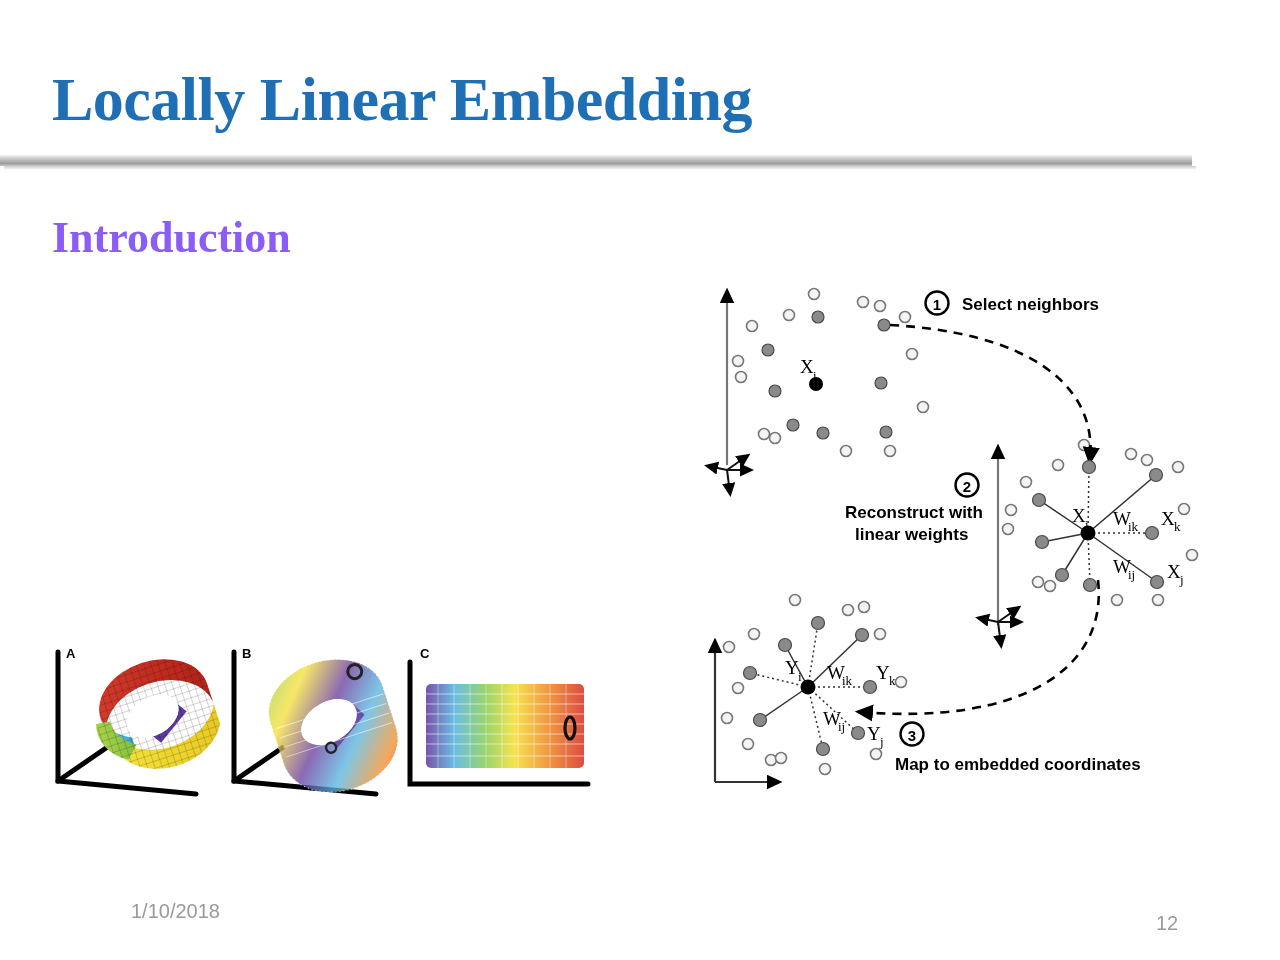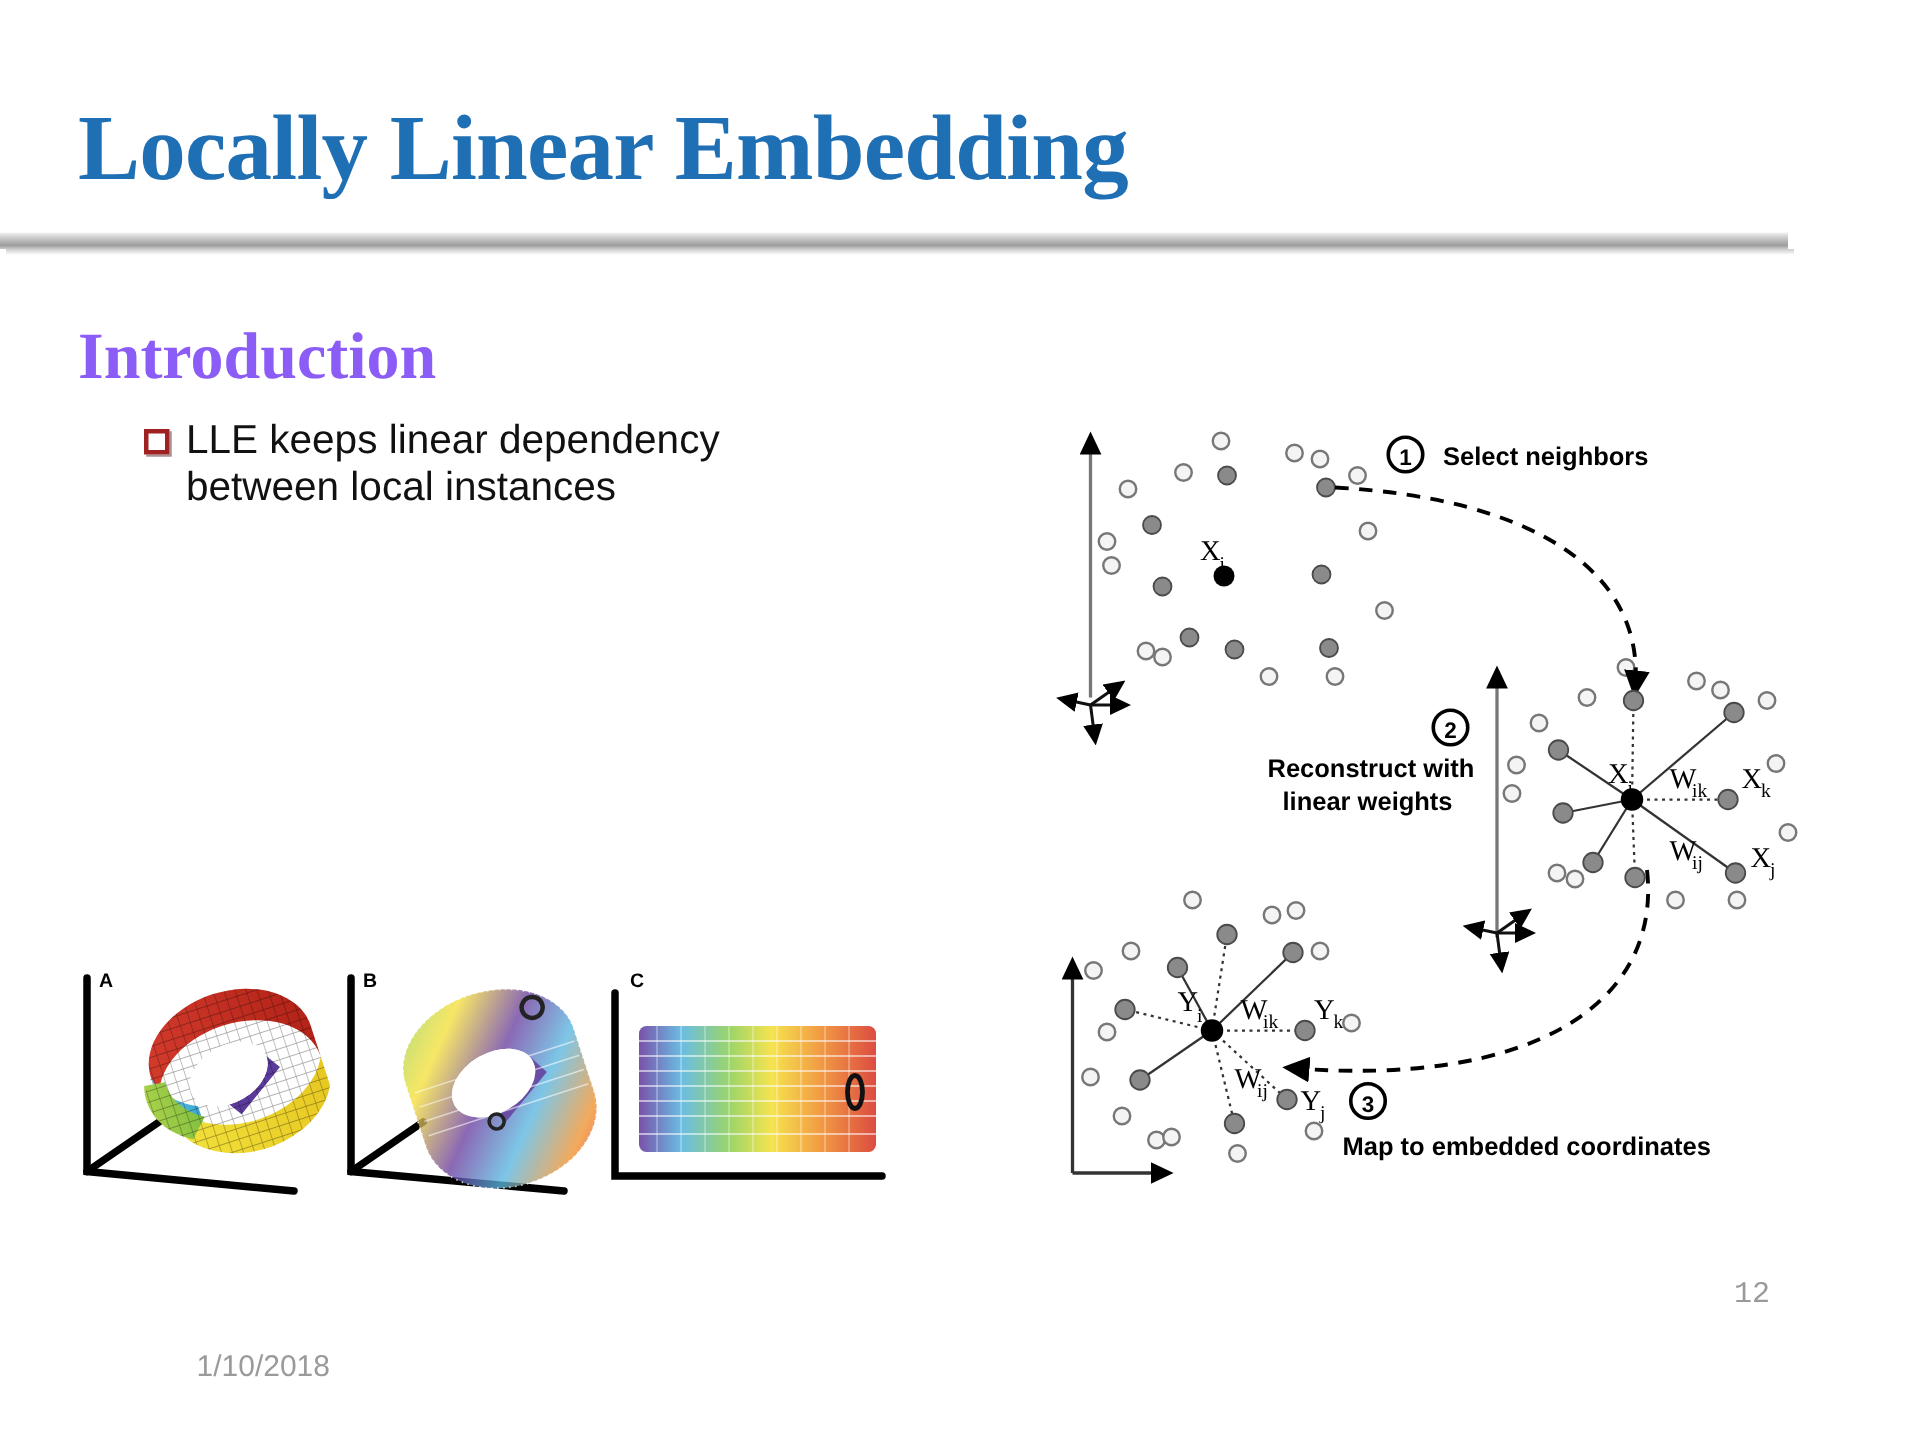--- a/index.html
+++ b/index.html
@@ -97,22 +97,22 @@
     left: 95px;
     top: 900px;
     font-family: "Liberation Sans", sans-serif;
     font-size: 20px;
     color: #9a9a9a;
     margin-left: 36px;
   }
   .footer-page {
     position: absolute;
     left: 1156px;
-    top: 852px;
-    font-family: Liberation Mono, monospace;
+    top: 912px;
+    font-family: Liberation Sans, sans-serif;
     font-size: 20px;
     color: #9a9a9a;
   }
 
   
   .manifold-figure {
     position: absolute;
     left: 48px;
     top: 636px;
     width: 560px;
@@ -133,24 +133,20 @@
 <div class="slide-title">Locally Linear Embedding</div>
 
 <div class="title-rule"></div>
 <div class="title-rule-shadow"></div>
 
 <div class="section-heading">Introduction</div>
 
 <div class="bullets">
 
 
-  <div class="bullet-row">
-    <div class="bullet-marker"></div>
-    <div class="bullet-text">LLE keeps linear dependency between local instances</div>
-  </div>
 
 </div>
 
 <div class="manifold-figure">
   <svg width="560" height="180" viewBox="0 0 560 180">
     <defs>
       <linearGradient id="bandRed" x1="0" y1="0" x2="1" y2="0">
         <stop offset="0%" stop-color="#d33b2c"></stop>
           <stop offset="100%" stop-color="#b32318"></stop>
       </linearGradient>

